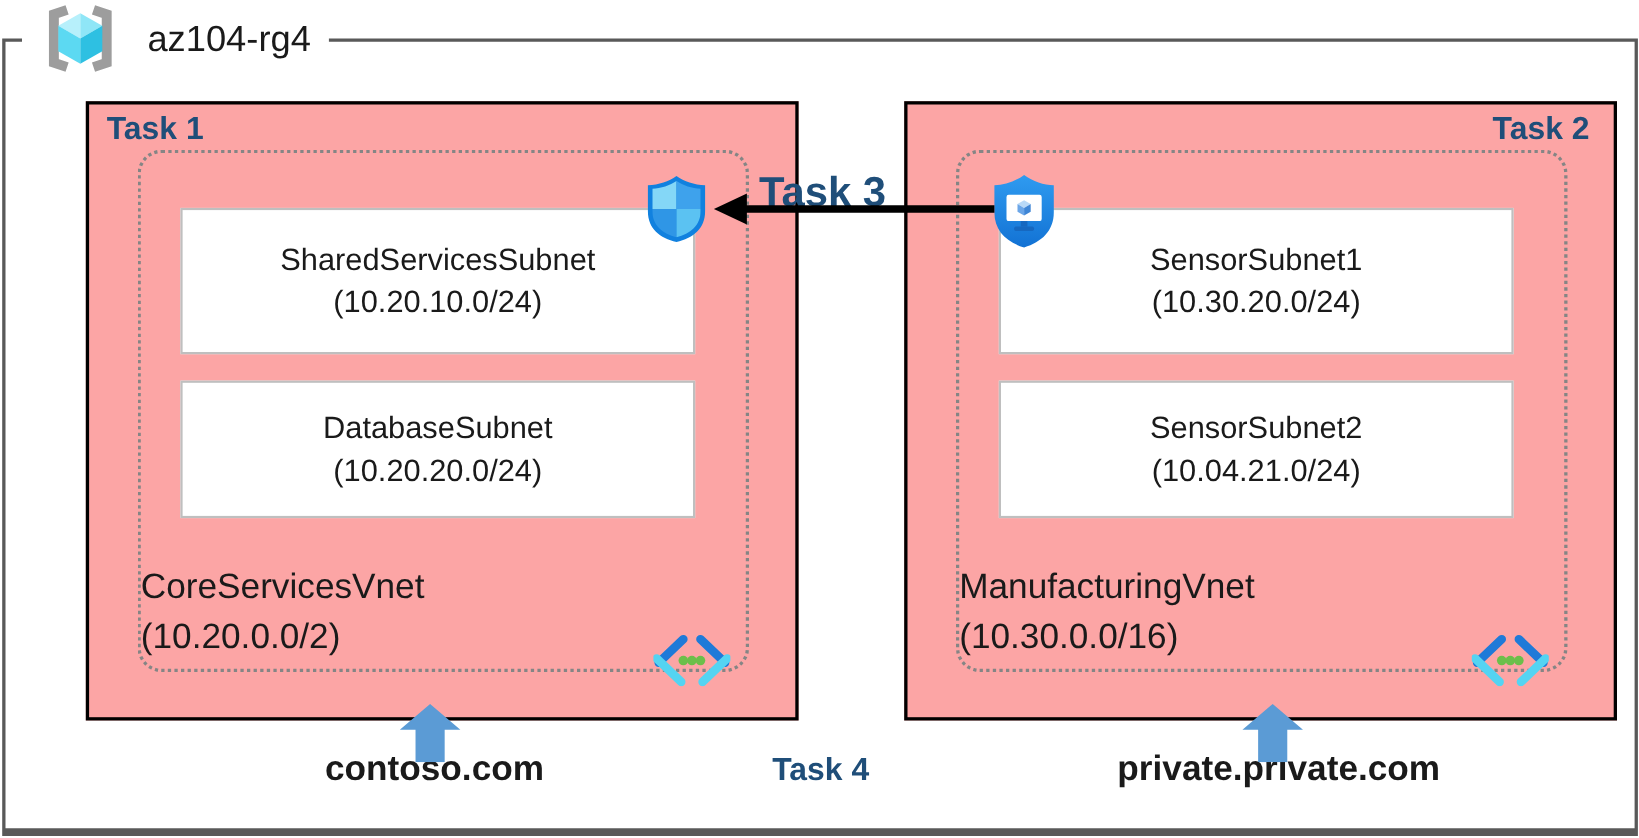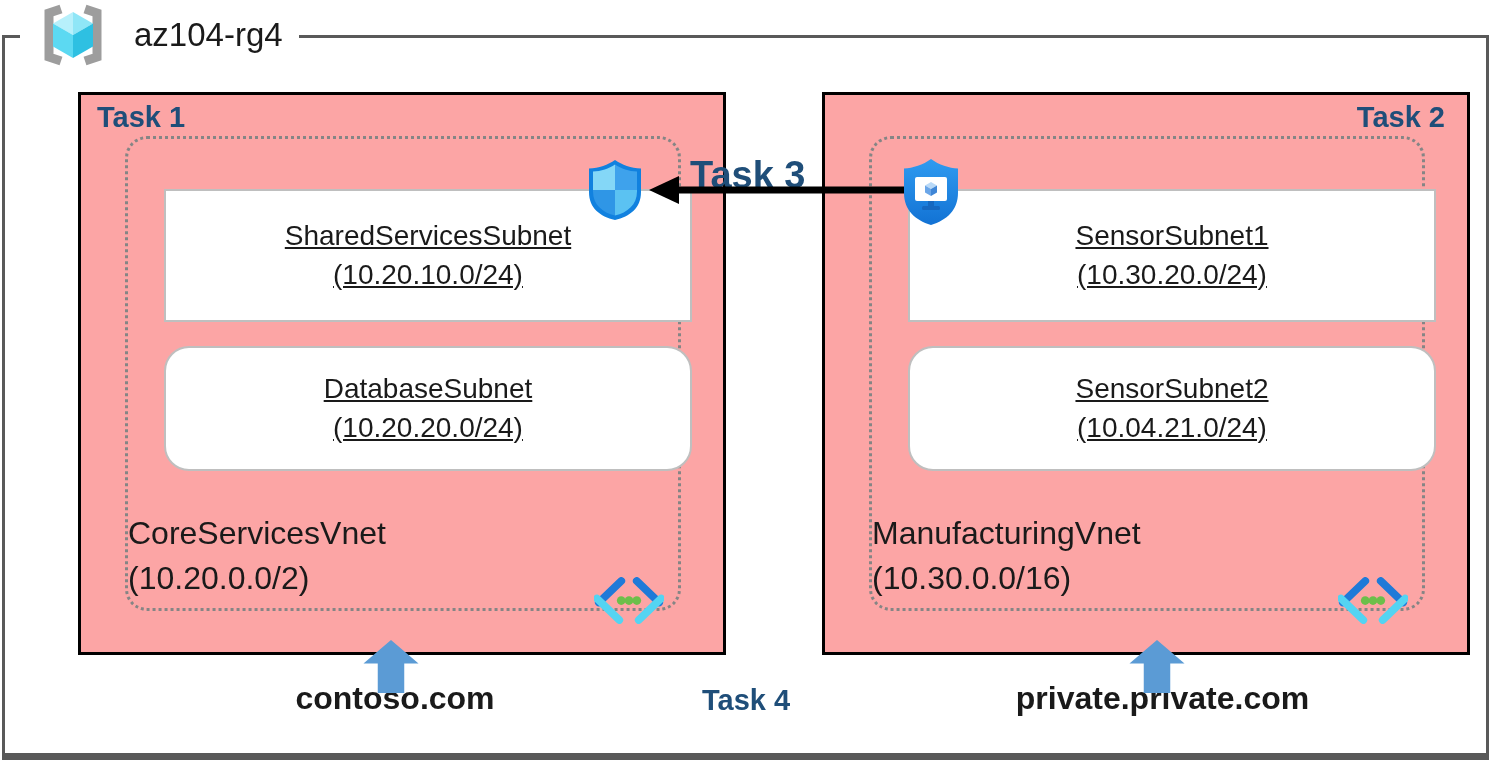--- a/index.html
+++ b/index.html
@@ -18,25 +18,25 @@
   .group-left{left:78px;}
   .group-right{left:822px;}
 
   .task-label{position:absolute;top:6px;font-size:29px;font-weight:bold;color:#1f4e79;}
   .group-left .task-label{left:16px;}
   .group-right .task-label{right:22px;}
 
   .vnet-area{position:absolute;left:44px;top:41px;width:556px;height:475px;
     border:3px dotted #858585;border-radius:22px;box-sizing:border-box;}
 
-  .subnet{position:absolute;left:36px;width:528px;background:#ffffff;border:2px solid #bfbfbf;
+  .subnet{position:absolute;left:36px;width:468px;background:#ffffff;border:2px solid #bfbfbf;
     display:flex;flex-direction:column;justify-content:center;align-items:center;
-    font-size:28px;color:#1a1a1a;line-height:1.38;box-sizing:border-box;text-align:center;text-decoration:underline;}
+    font-size:28px;color:#1a1a1a;line-height:1.38;box-sizing:border-box;text-align:center;}
   .subnet-1{top:50px;height:133px;}
-  .subnet-2{top:207px;height:125px;border-radius:25px;}
+  .subnet-2{top:207px;height:125px;}
 
   .vnet-name{position:absolute;left:0;right:0;top:372px;text-align:left;
     font-size:32px;color:#1a1a1a;line-height:1.4;}
 
   .vnet-icon{position:absolute;right:14px;bottom:-16px;width:70px;height:47px;}
 
   .nsg-icon{position:absolute;left:505px;top:63px;width:58px;height:64px;z-index:2;}
   .bastion-icon{position:absolute;left:76px;top:62px;width:60px;height:70px;z-index:2;}
 
   .task3-label{position:absolute;left:690px;top:142px;width:160px;

